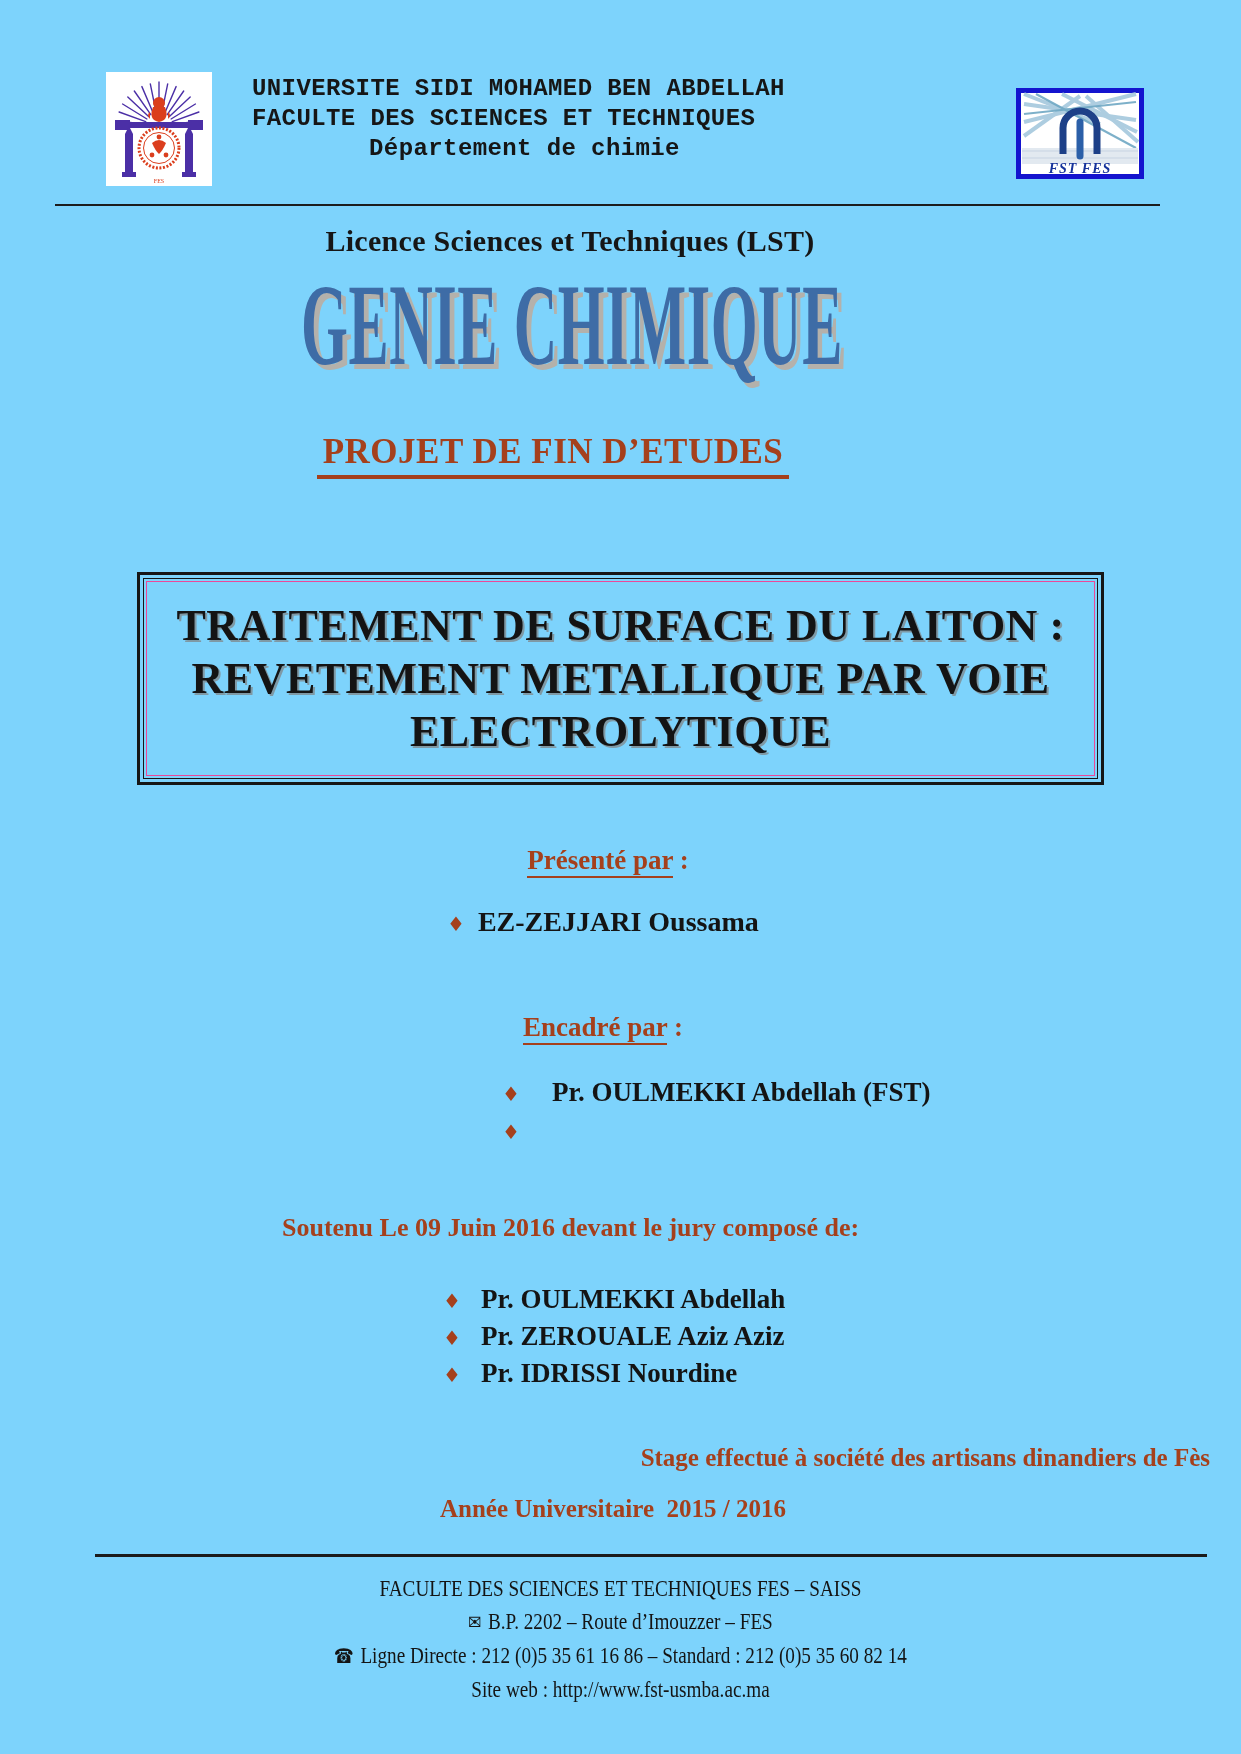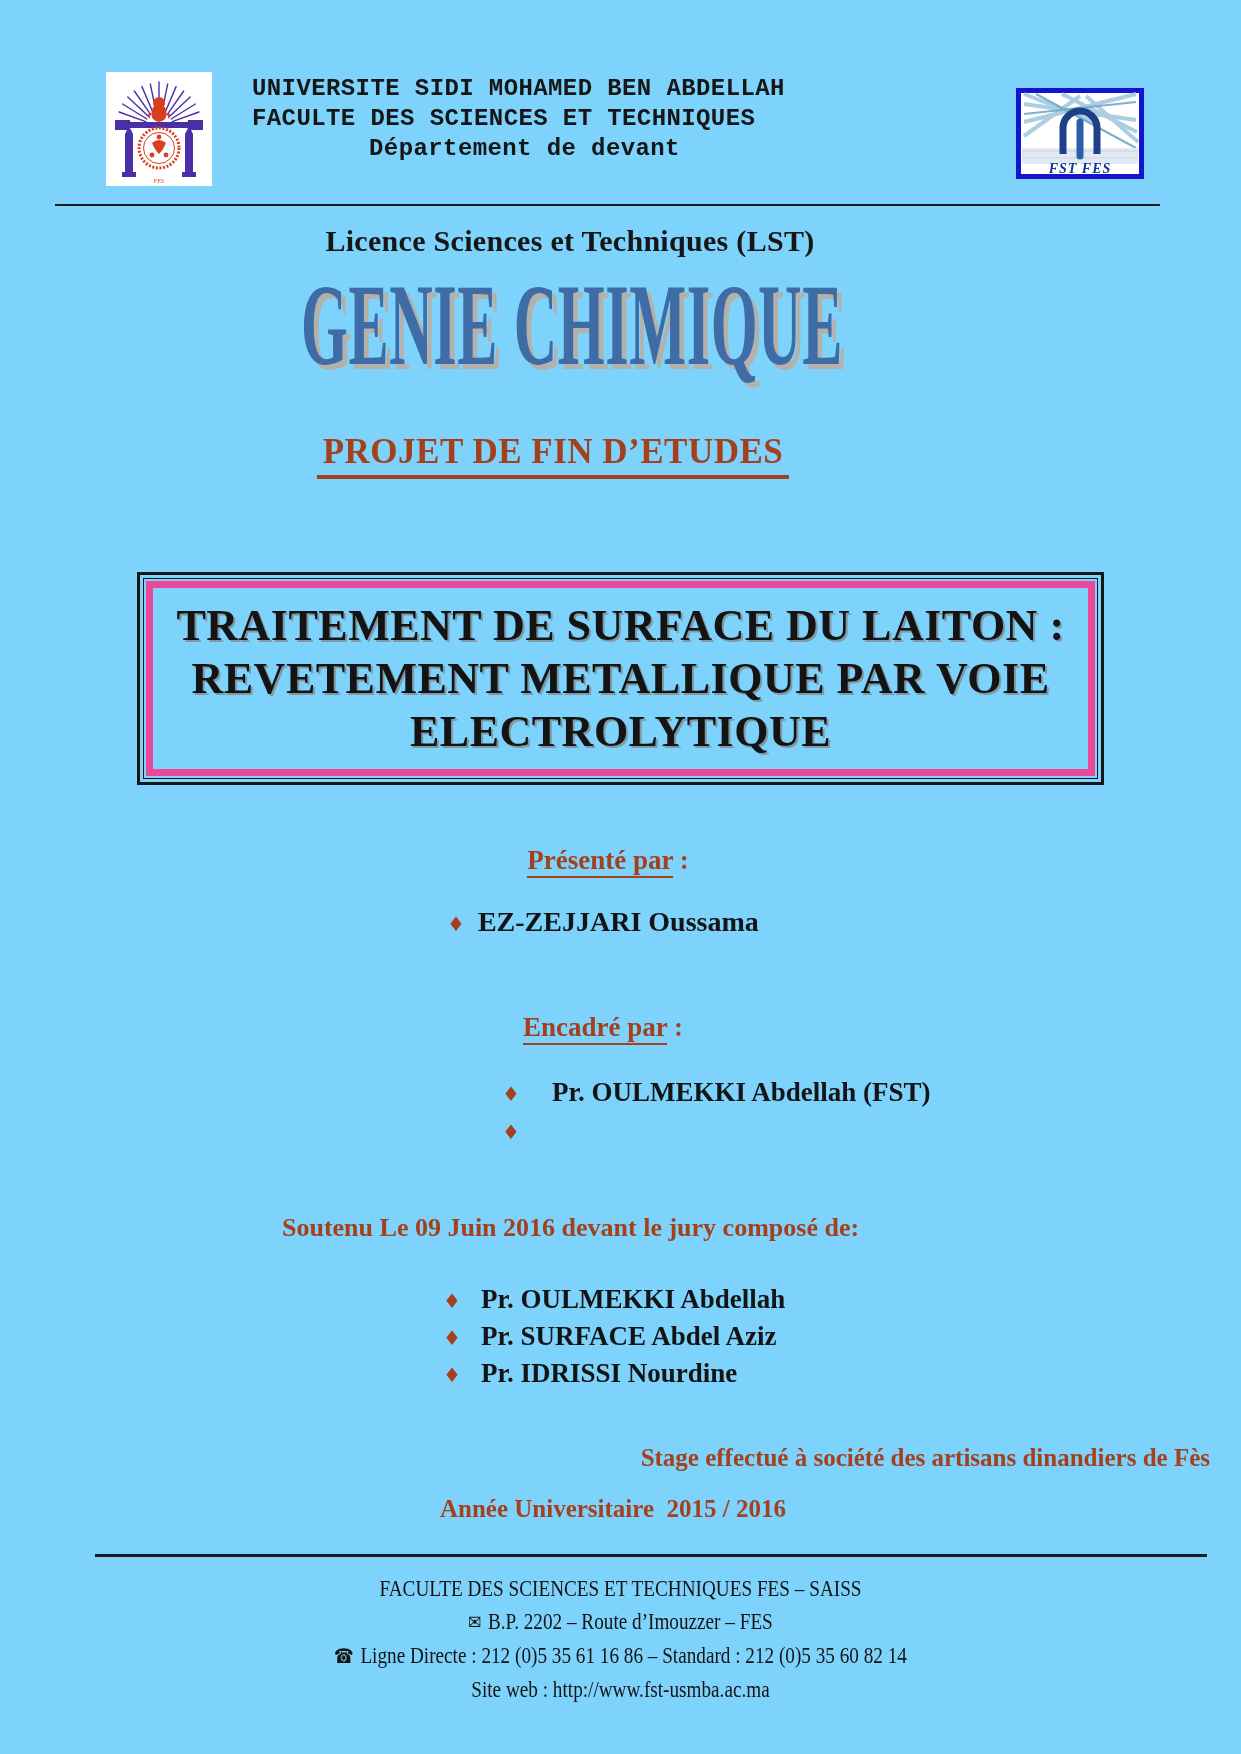--- a/index.html
+++ b/index.html
@@ -29,21 +29,21 @@
   }
   .projet-wrap{position:absolute; left:0; top:432px; width:1106px; text-align:center;}
   .projet{
     display:inline-block; font-size:35px; font-weight:bold; color:#A5401C;
     border-bottom:4px solid #A5401C; padding:0 6px 3px 6px; letter-spacing:0.5px;
   }
   
   .tbox{position:absolute; left:137px; top:572px; width:967px; height:213px;
     box-sizing:border-box; border:3px solid #161616; padding:3px;}
   .tbox-mid{box-sizing:border-box; border:1px solid #161616; padding:2px; height:100%;}
-  .tbox-inner{box-sizing:border-box; border:7px solid #ec4899; height:100%;
+  .tbox-inner{box-sizing:border-box; border:1px solid #ec4899; height:100%;
     display:flex; flex-direction:column; align-items:center; justify-content:center;}
   .tbox-inner .tl{
     font-size:44px; font-weight:bold; line-height:53px; text-align:center;
     letter-spacing:0.5px; color:#141414; text-shadow:2px 2px 0 rgba(130,106,92,0.55);
     white-space:nowrap;
   }
   
   .rust{color:#A5401C;}
   .label-wrap{position:absolute; text-align:center; font-weight:bold; font-size:27px;}
   .label-underline{border-bottom:2px solid #A5401C; padding-bottom:1px;}
@@ -119,21 +119,21 @@
         <circle cx="60" cy="83" r="2.4"></circle>
         <circle cx="53" cy="65" r="2.4"></circle>
       </g>
       <text x="53" y="111" text-anchor="middle" font-family="Liberation Serif, serif" font-size="6" fill="#DB3E1D">FES</text>
     </svg>
   </div>
 
   <div class="header-text">
     <div class="l1">UNIVERSITE SIDI MOHAMED BEN ABDELLAH</div>
     <div class="l2">FACULTE DES SCIENCES ET TECHNIQUES</div>
-    <div class="l3">Département de devant</div>
+    <div class="l3">Département de chimie</div>
   </div>
 
   <div class="logo-right">
     <svg viewBox="0 0 128 91" width="128" height="91" xmlns="http://www.w3.org/2000/svg">
       <rect x="2.5" y="2.5" width="123" height="86" fill="#ffffff" stroke="#1414CE" stroke-width="5"></rect>
       <g stroke="#A9CBDF" stroke-width="4" opacity="0.95">
         <line x1="8" y1="34" x2="120" y2="6"></line>
         <line x1="8" y1="16" x2="120" y2="32"></line>
         <line x1="8" y1="6" x2="84" y2="36"></line>
         <line x1="46" y1="6" x2="121" y2="44"></line>
@@ -197,21 +197,21 @@
   </div>
 
   <div class="soutenu rust">Soutenu Le 09 Juin 2016 devant le jury composé de:</div>
   <div class="jury-rows">
     <div class="row">
       <span class="bullet">♦</span>
       <span>Pr. OULMEKKI Abdellah</span>
     </div>
     <div class="row">
       <span class="bullet">♦</span>
-      <span>Pr. SURFACE Abdel Aziz</span>
+      <span>Pr. ZEROUALE Aziz Aziz</span>
     </div>
     <div class="row">
       <span class="bullet">♦</span>
       <span>Pr. IDRISSI Nourdine</span>
     </div>
   </div>
 
   <div class="stage-wrap rust">Stage effectué à société des artisans dinandiers de Fès</div>
   <div class="annee-wrap rust">Année Universitaire  2015 / 2016</div>
 

